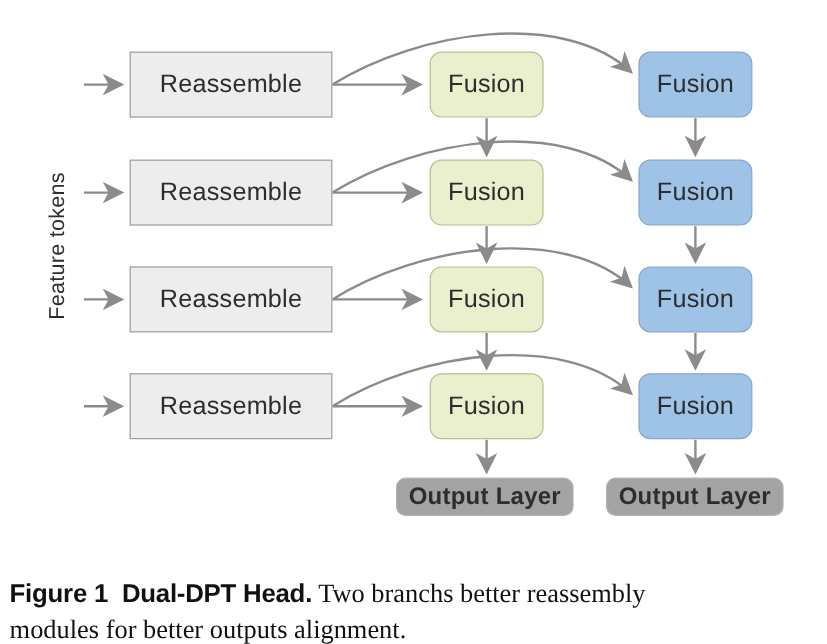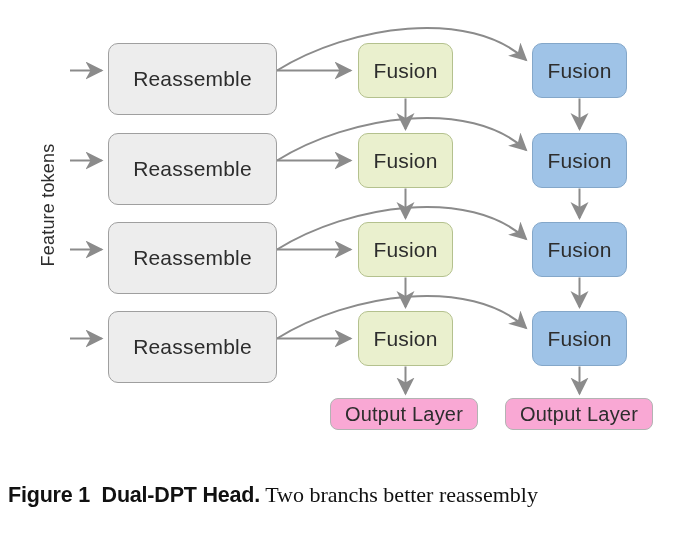--- a/index.html
+++ b/index.html
@@ -13,36 +13,37 @@
   .arrows{position:absolute;left:0;top:0;width:689px;height:537px;}
   .box{
     position:absolute;
     display:flex;align-items:center;justify-content:center;
     box-sizing:border-box;
     color:#2d2d2d;
     font-size:21px;
     letter-spacing:0.2px;
   }
   .reassemble{
-    left:108px;width:169px;height:72px;
-    background:#ededed;border:1.6px solid #9f9f9f;border-radius:10px;
+    left:108px;width:169px;height:55px;
+    background:#ededed;border:1.6px solid #9f9f9f;border-radius:0;
   }
   .fusion-mid{
     left:358px;width:95px;height:55px;
     background:#eaf0ce;border:1.6px solid #b4c18e;border-radius:10px;
   }
   .fusion-right{
     left:532px;width:95px;height:55px;
     background:#9fc3e7;border:1.6px solid #84a7c9;border-radius:10px;
   }
   .row0{top:43px}.row1{top:133px}.row2{top:222px}.row3{top:311px}
   .output{
     top:398px;height:32px;width:148px;
-    background:#f9a8d4;border:1.5px solid #b3b3b3;border-radius:8px;
+    background:#a3a3a3;border:1.5px solid #b3b3b3;border-radius:8px;
     font-size:20px;
+    font-weight:bold;
   }
   .output.left{left:330px}
   .output.right{left:505px}
   .feature-tokens{
     position:absolute;left:48px;top:205px;
     transform:translate(-50%,-50%) rotate(-90deg);
     white-space:nowrap;
     font-size:18px;color:#2d2d2d;letter-spacing:0.2px;
   }
   .caption{
@@ -154,16 +155,16 @@
     <span>Fusion</span>
   </div>
 
   <div class="box output left">
     <span>Output Layer</span>
   </div>
   <div class="box output right">
     <span>Output Layer</span>
   </div>
 
-  <p class="caption"><span class="cap-heading">Figure 1  Dual-DPT Head.</span> <span>Two branchs better reassembly</span><br></p>
+  <p class="caption"><span class="cap-heading">Figure 1  Dual-DPT Head.</span> <span>Two branchs better reassembly</span><br><span>modules for better outputs alignment.</span></p>
 
 
 </div>
 
 </body></html>

